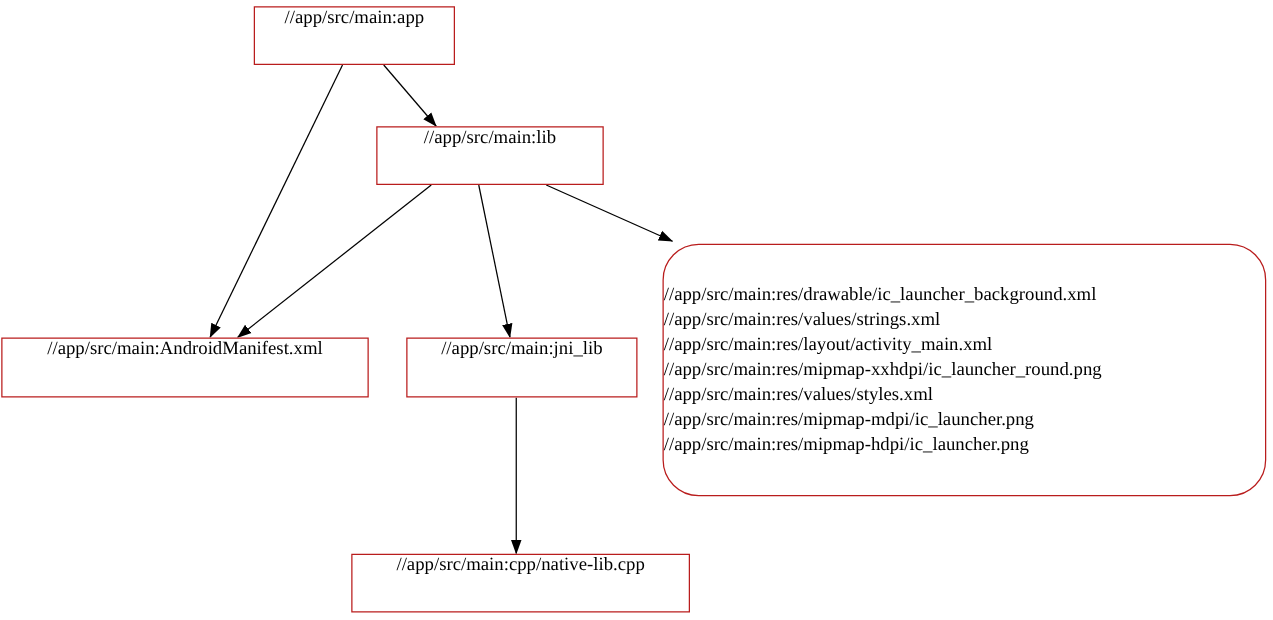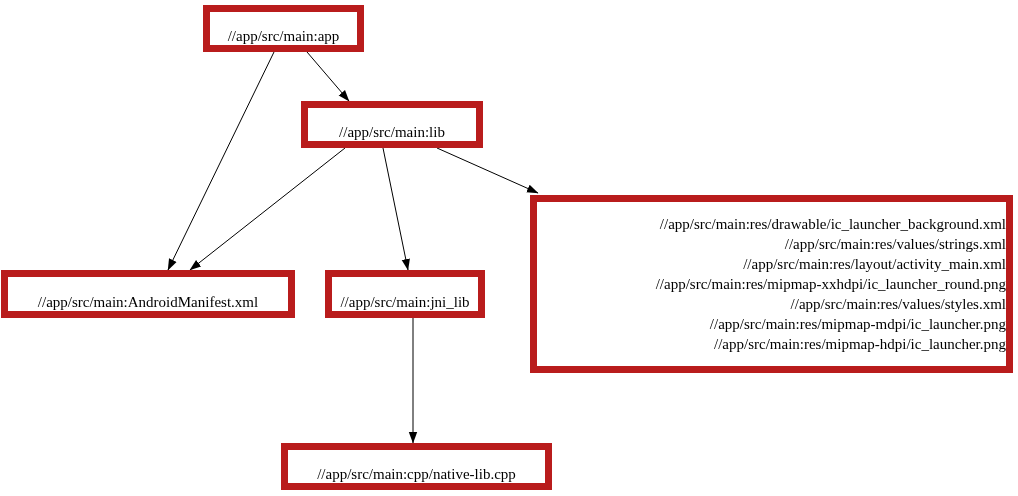--- a/index.html
+++ b/index.html
@@ -13,38 +13,38 @@
     overflow: hidden;
   }
   #edges {
     position: absolute;
     left: 0; top: 0;
     width: 1018px; height: 496px;
   }
   .node {
     position: absolute;
     box-sizing: border-box;
-    border: 7px solid #b91c1c;
+    border: 1px solid #b91c1c;
     background: #ffffff;
     display: flex;
-    align-items: flex-end;
+    align-items: flex-start;
     justify-content: center;
     text-align: center;
     font-size: 15px;
     white-space: nowrap;
   }
   .node.multiline {
     flex-direction: column;
     line-height: 20px;
   }
   #node-app            { left: 203px; top: 5px;   width: 161px; height: 47px; }
   #node-lib            { left: 301px; top: 101px; width: 182px; height: 47px; }
   #node-manifest       { left: 1px;   top: 270px; width: 294px; height: 48px; }
-  #node-jni-lib        { left: 325px; top: 270px; width: 160px; height: 48px; }
-  #node-resources      { left: 530px; top: 195px; width: 483px; height: 178px; }
+  #node-jni-lib        { left: 325px; top: 270px; width: 185px; height: 48px; }
+  #node-resources      { left: 530px; top: 195px; width: 483px; height: 202px; border-radius: 29px; }
   #node-native-lib-cpp { left: 281px; top: 443px; width: 271px; height: 47px; }
 </style>
 </head>
 <body>
 
 <div id="canvas">
 
   <svg id="edges" viewBox="0 0 1018 496" xmlns="http://www.w3.org/2000/svg" aria-hidden="true">
     <defs>
       <marker id="arrowhead" markerUnits="userSpaceOnUse" markerWidth="12" markerHeight="10" viewBox="0 0 12 10" refX="11" refY="5" orient="auto">

